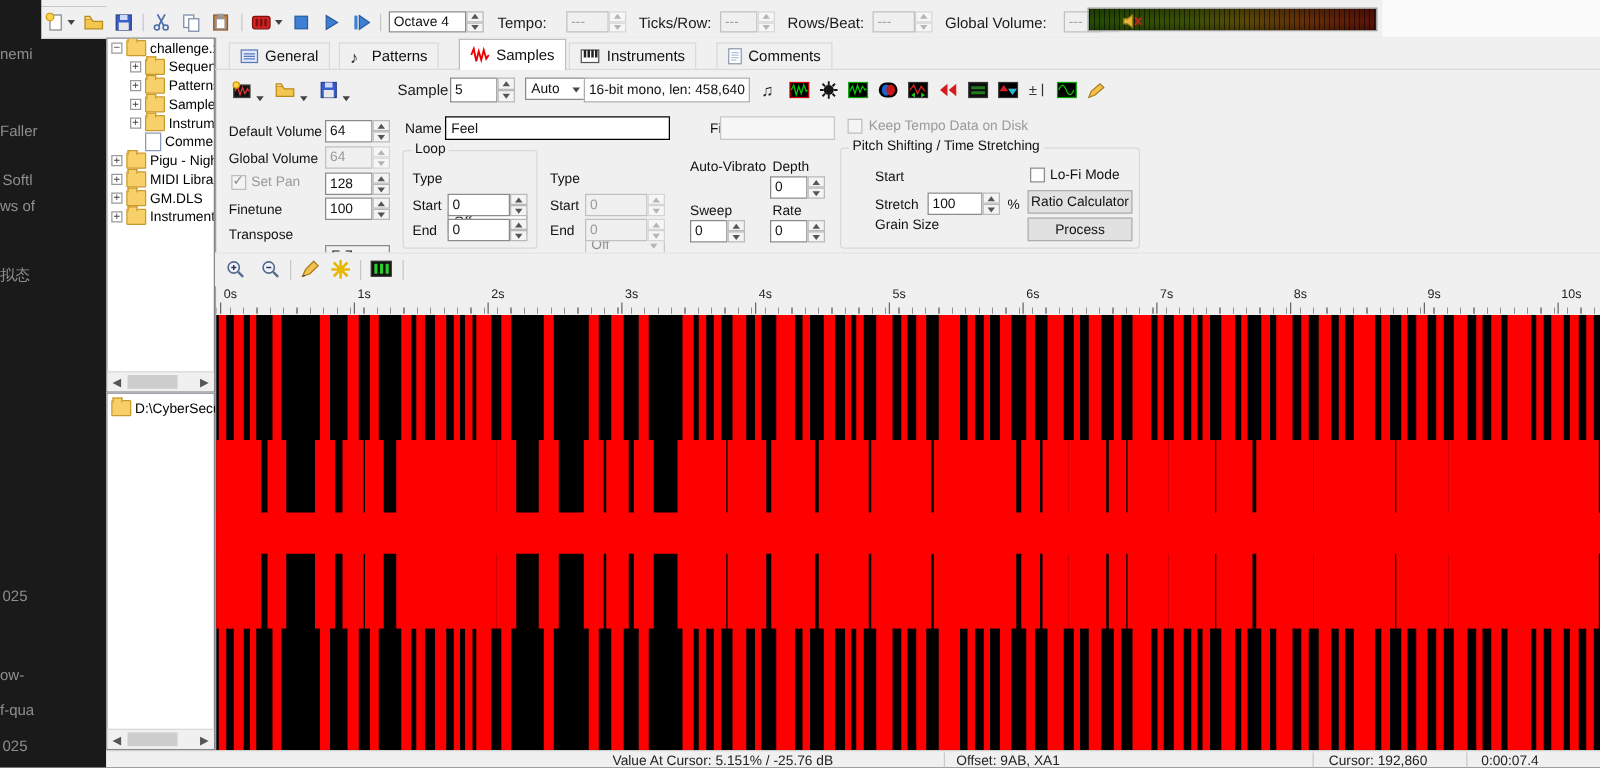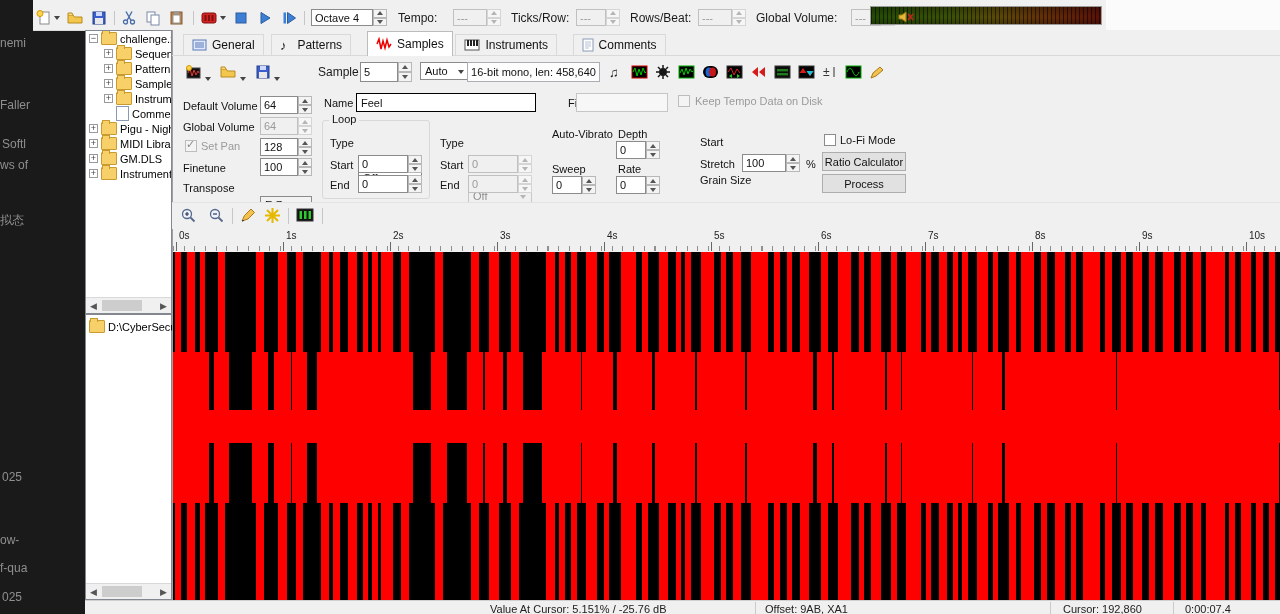--- a/index.html
+++ b/index.html
@@ -608,20 +608,23 @@
         <div class="su"></div>
         <div class="sd"></div>
       </span>
     </span>
 
   <span class="abs" style="left:678px;top:95px;display:flex;align-items:center;gap:5px">
     <span class="cb dis"></span>
     <span class="plabel dis" style="position:static">Keep Tempo Data on Disk</span>
   </span>
 
+  <div class="grp" style="left:672px;top:118px;width:238px;height:79px">
+    <span class="grp-title">Pitch Shifting / Time Stretching</span>
+  </div>
   <span class="plabel abs" style="left:700px;top:136px">Start</span>
   <span class="abs dd" style="left:742px;top:132px;width:76px">
       <span>unchanged</span>
     </span>
   <span class="abs" style="left:824px;top:134px;display:flex;align-items:center;gap:4px">
     <span class="cb"></span>
     <span class="plabel" style="position:static">Lo-Fi Mode</span>
   </span>
   <span class="plabel abs" style="left:700px;top:158px">Stretch</span>
   <span class="abs box" style="left:742px;top:154px;width:44px;height:18px">100</span>

